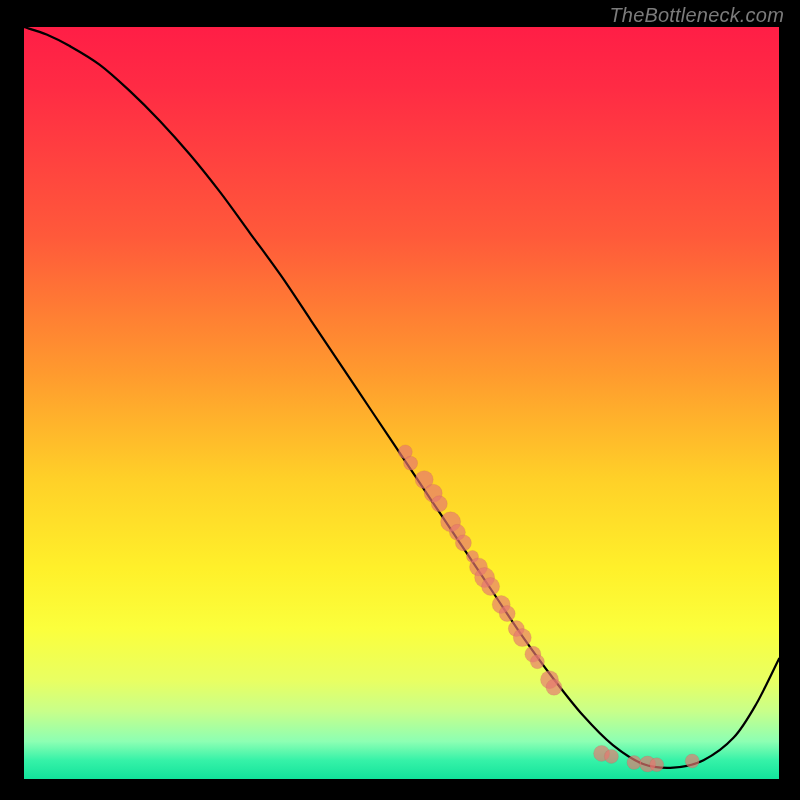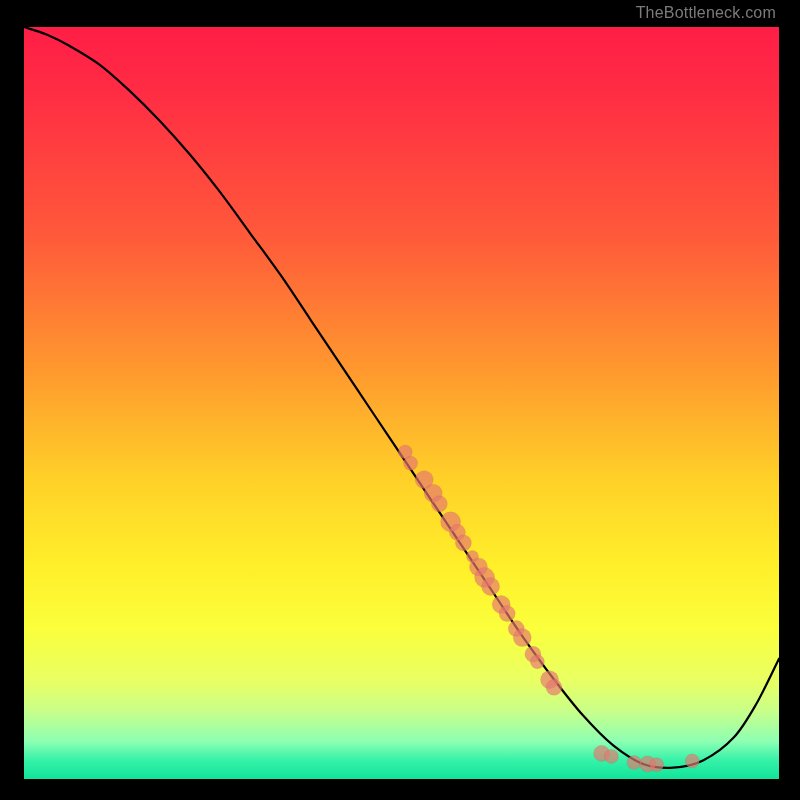--- a/index.html
+++ b/index.html
@@ -35,27 +35,28 @@
       #fbff3c 80%,
       #e8ff63 87%,
       #c8ff8a 91%,
       #8dffb3 95%,
       #36f2a8 97.5%,
       #12e39b 100%
     );
   }
   .attribution {
     position: absolute;
-    right: 24px;
+    right: 16px;
     top: 4px;
     font-family: Arial, Helvetica, sans-serif;
-    font-size: 16px;
+    font-size: 20px;
     color: #7b7b7b;
     letter-spacing: 0.2px;
     user-select: none;
+    font-style: italic;
   }
   svg.overlay {
     position: absolute;
     left: 0;
     top: 0;
     width: 100%;
     height: 100%;
     overflow: visible;
   }
   .curve {

